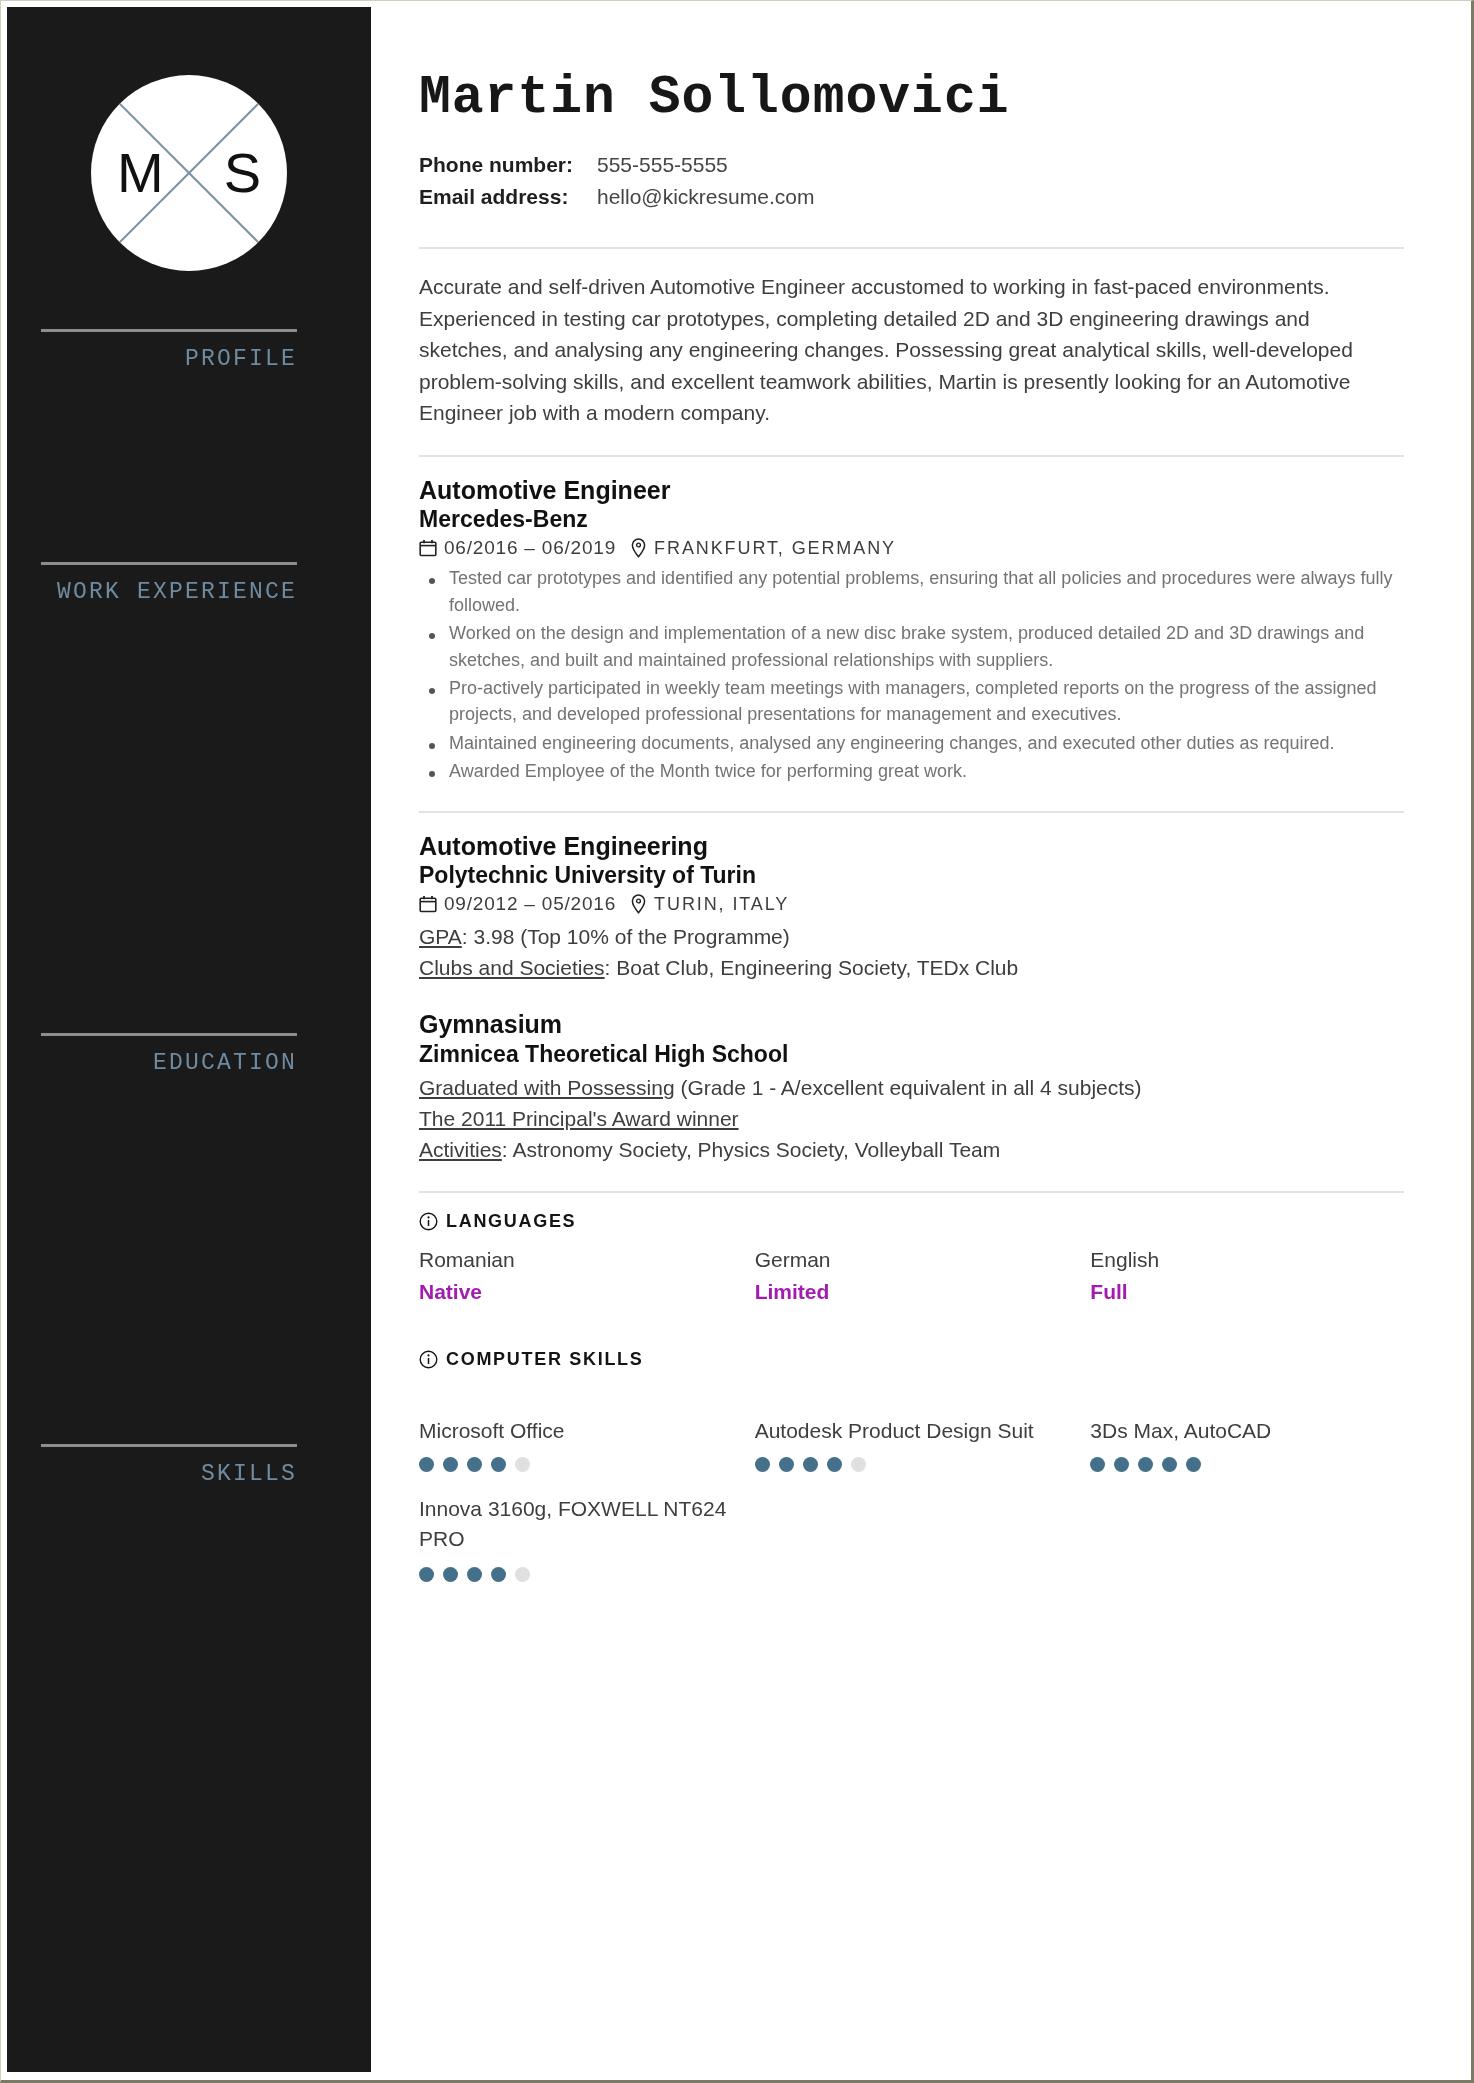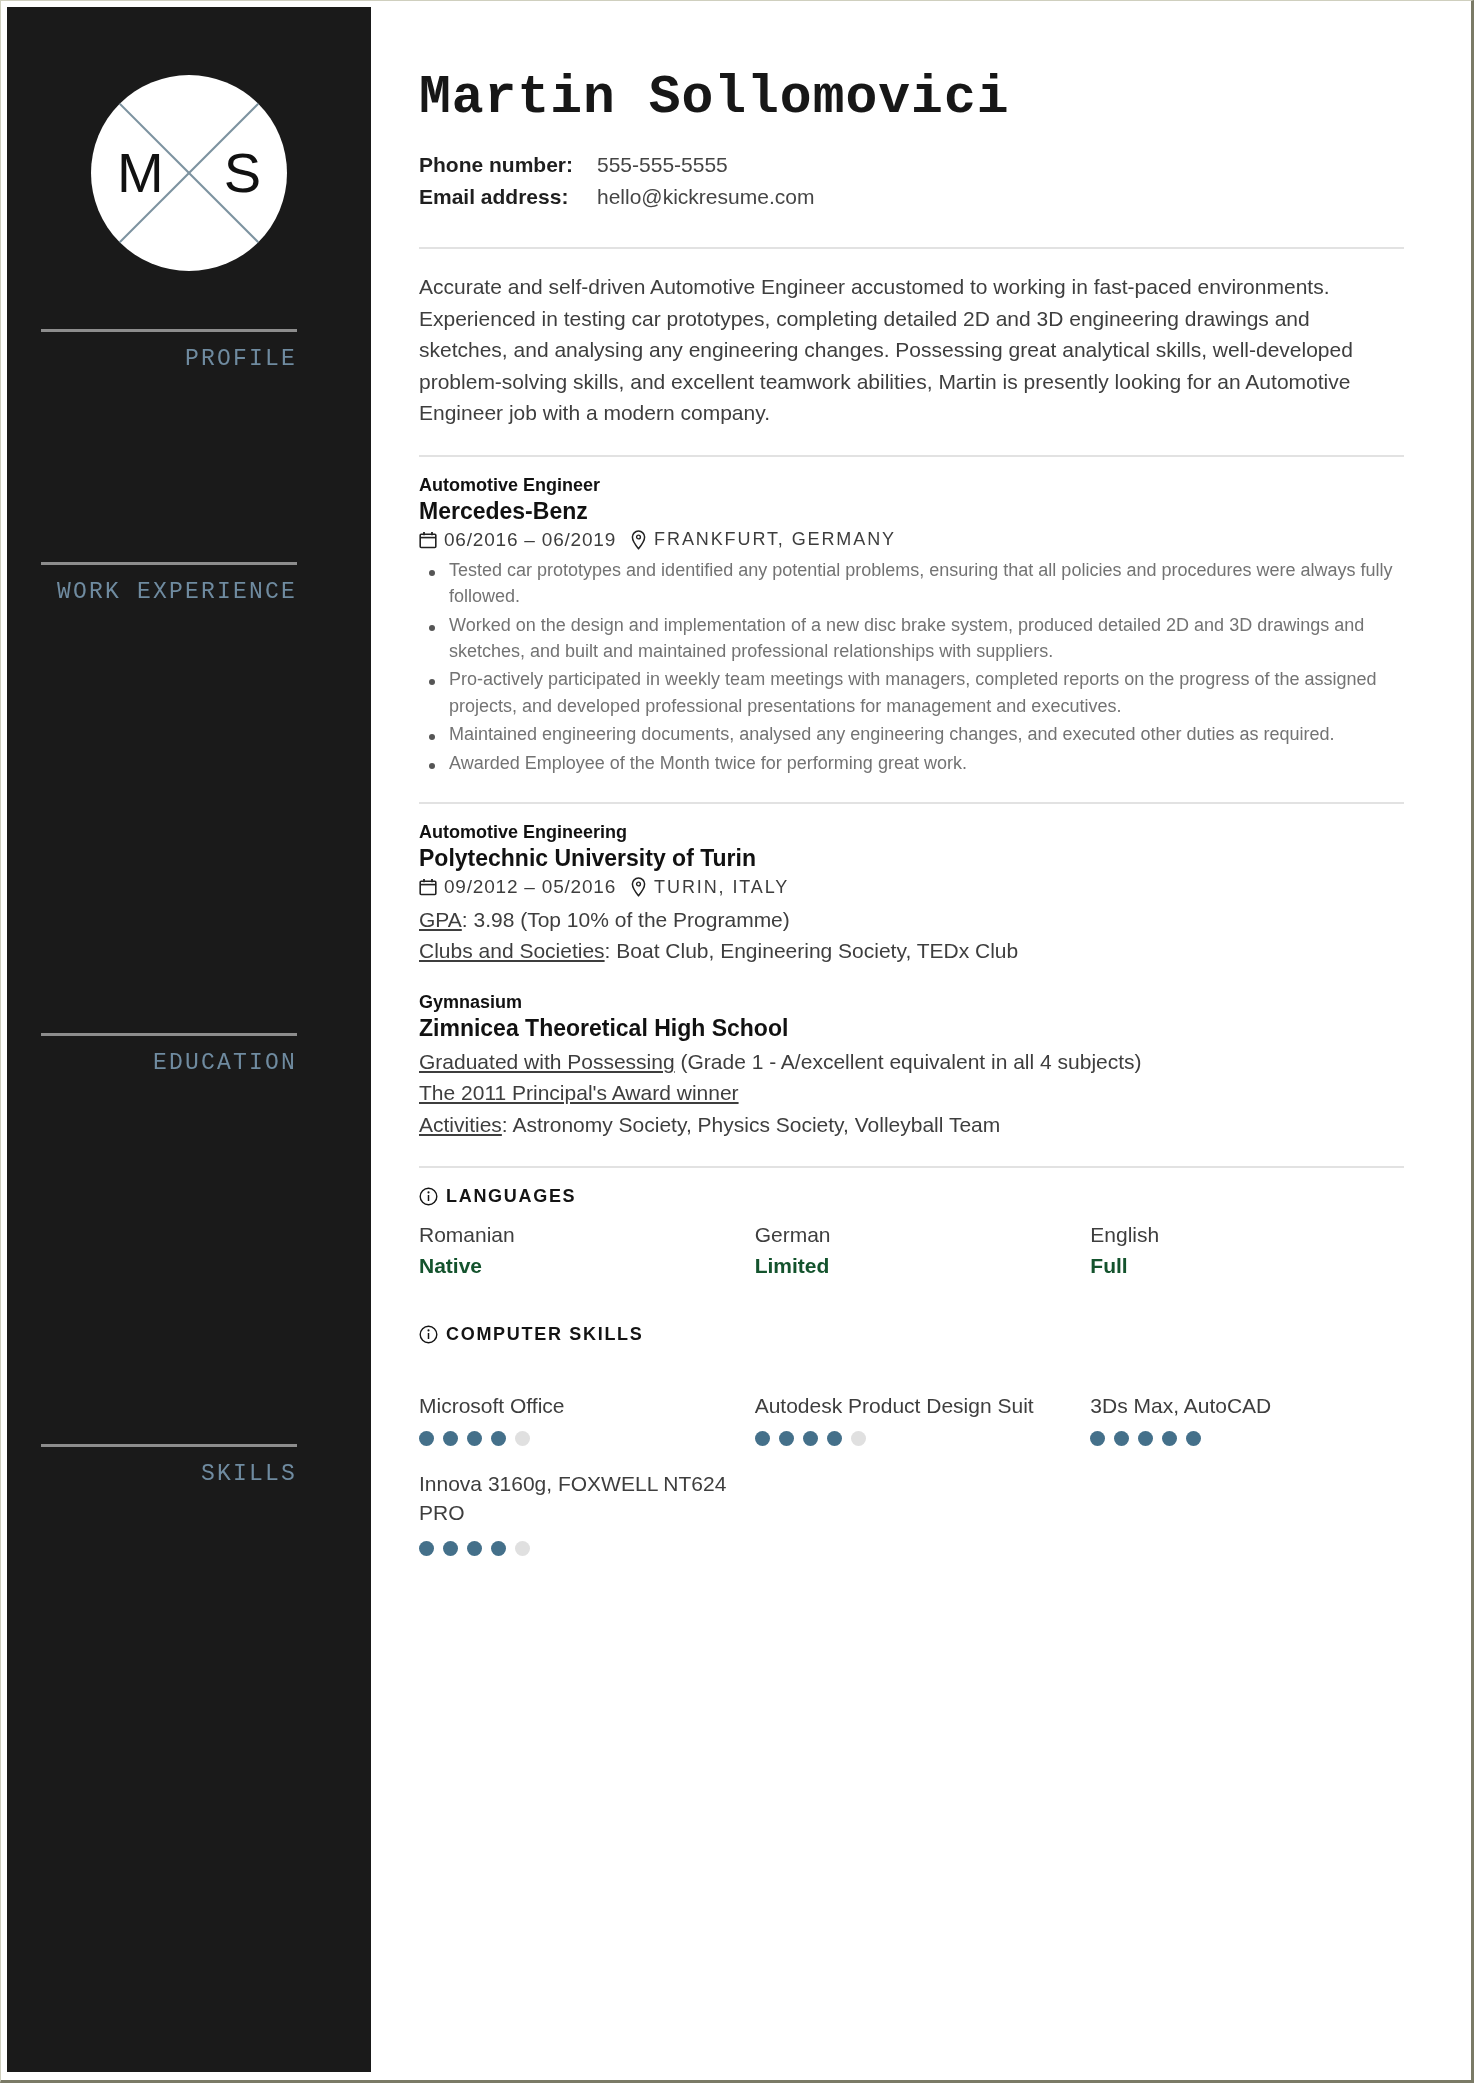--- a/index.html
+++ b/index.html
@@ -136,21 +136,21 @@
 
   .profile-text {
     font-size: 21px;
     line-height: 1.50;
     color: #3e3e3e;
     margin: 0;
   }
 
   .entry { margin-bottom: 4px; }
   .entry-title {
-    font-size: 18px;
+    font-size: 25px;
     font-weight: 700;
     color: #111111;
     line-height: 1.22;
     margin: 0;
   }
   .entry-sub {
     font-size: 23px;
     font-weight: 700;
     color: #111111;
     line-height: 1.22;
@@ -232,21 +232,21 @@
     column-gap: 22px;
   }
   .lang-name {
     font-size: 21px;
     color: #3e3e3e;
     line-height: 1.5;
   }
   .lang-level {
     font-size: 21px;
     font-weight: 700;
-    color: #14532d;
+    color: #a21caf;
     line-height: 1.5;
   }
 
   .skill-cell { }
   .skill-name {
     font-size: 21px;
     color: #3e3e3e;
     line-height: 1.42;
     min-height: 30px;
   }

